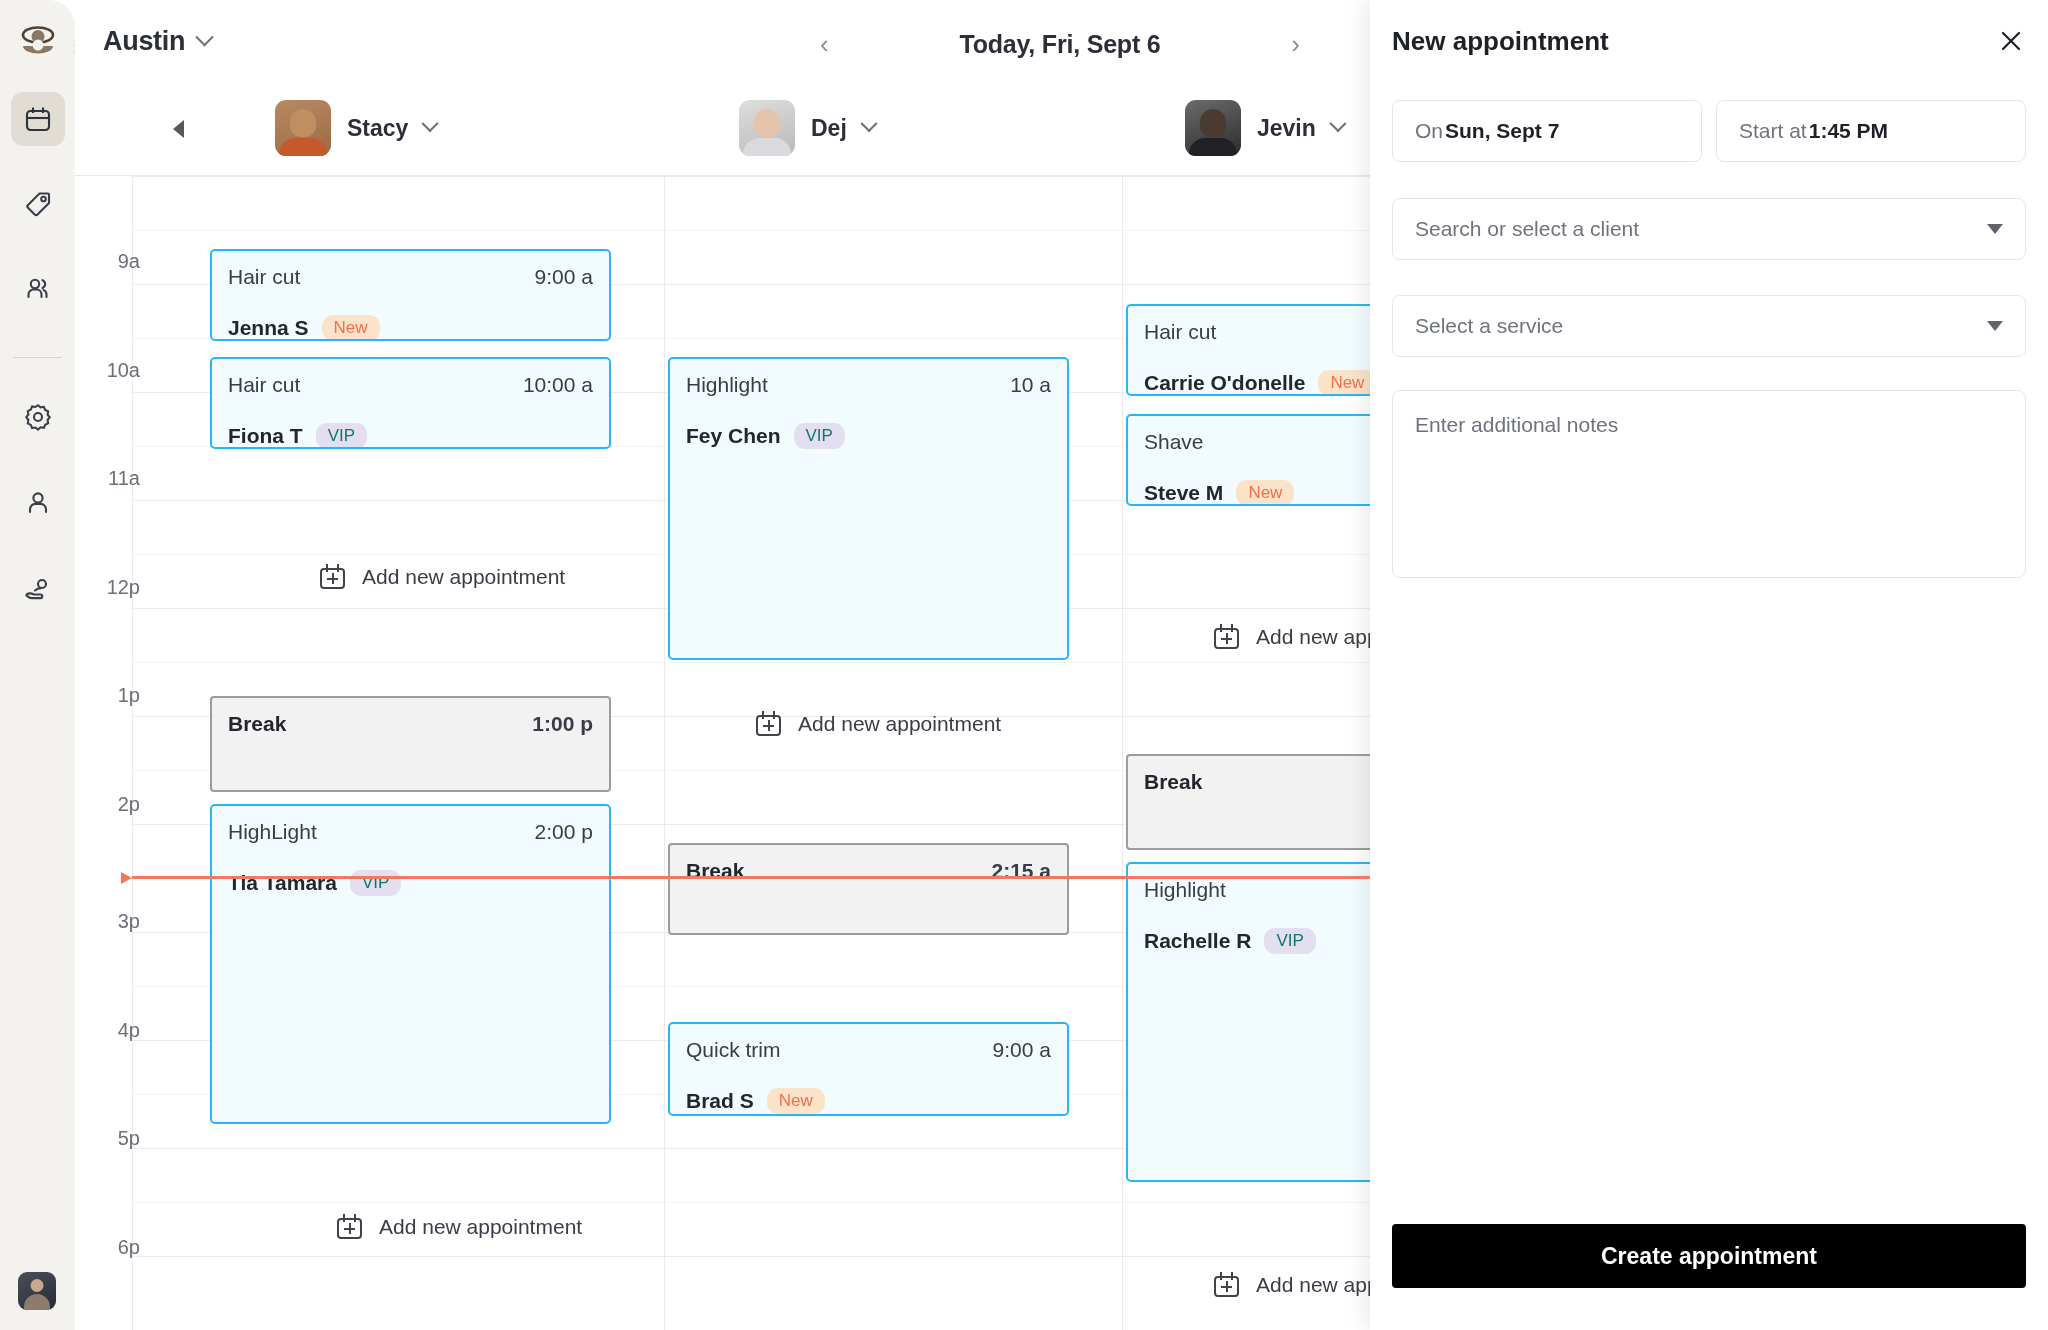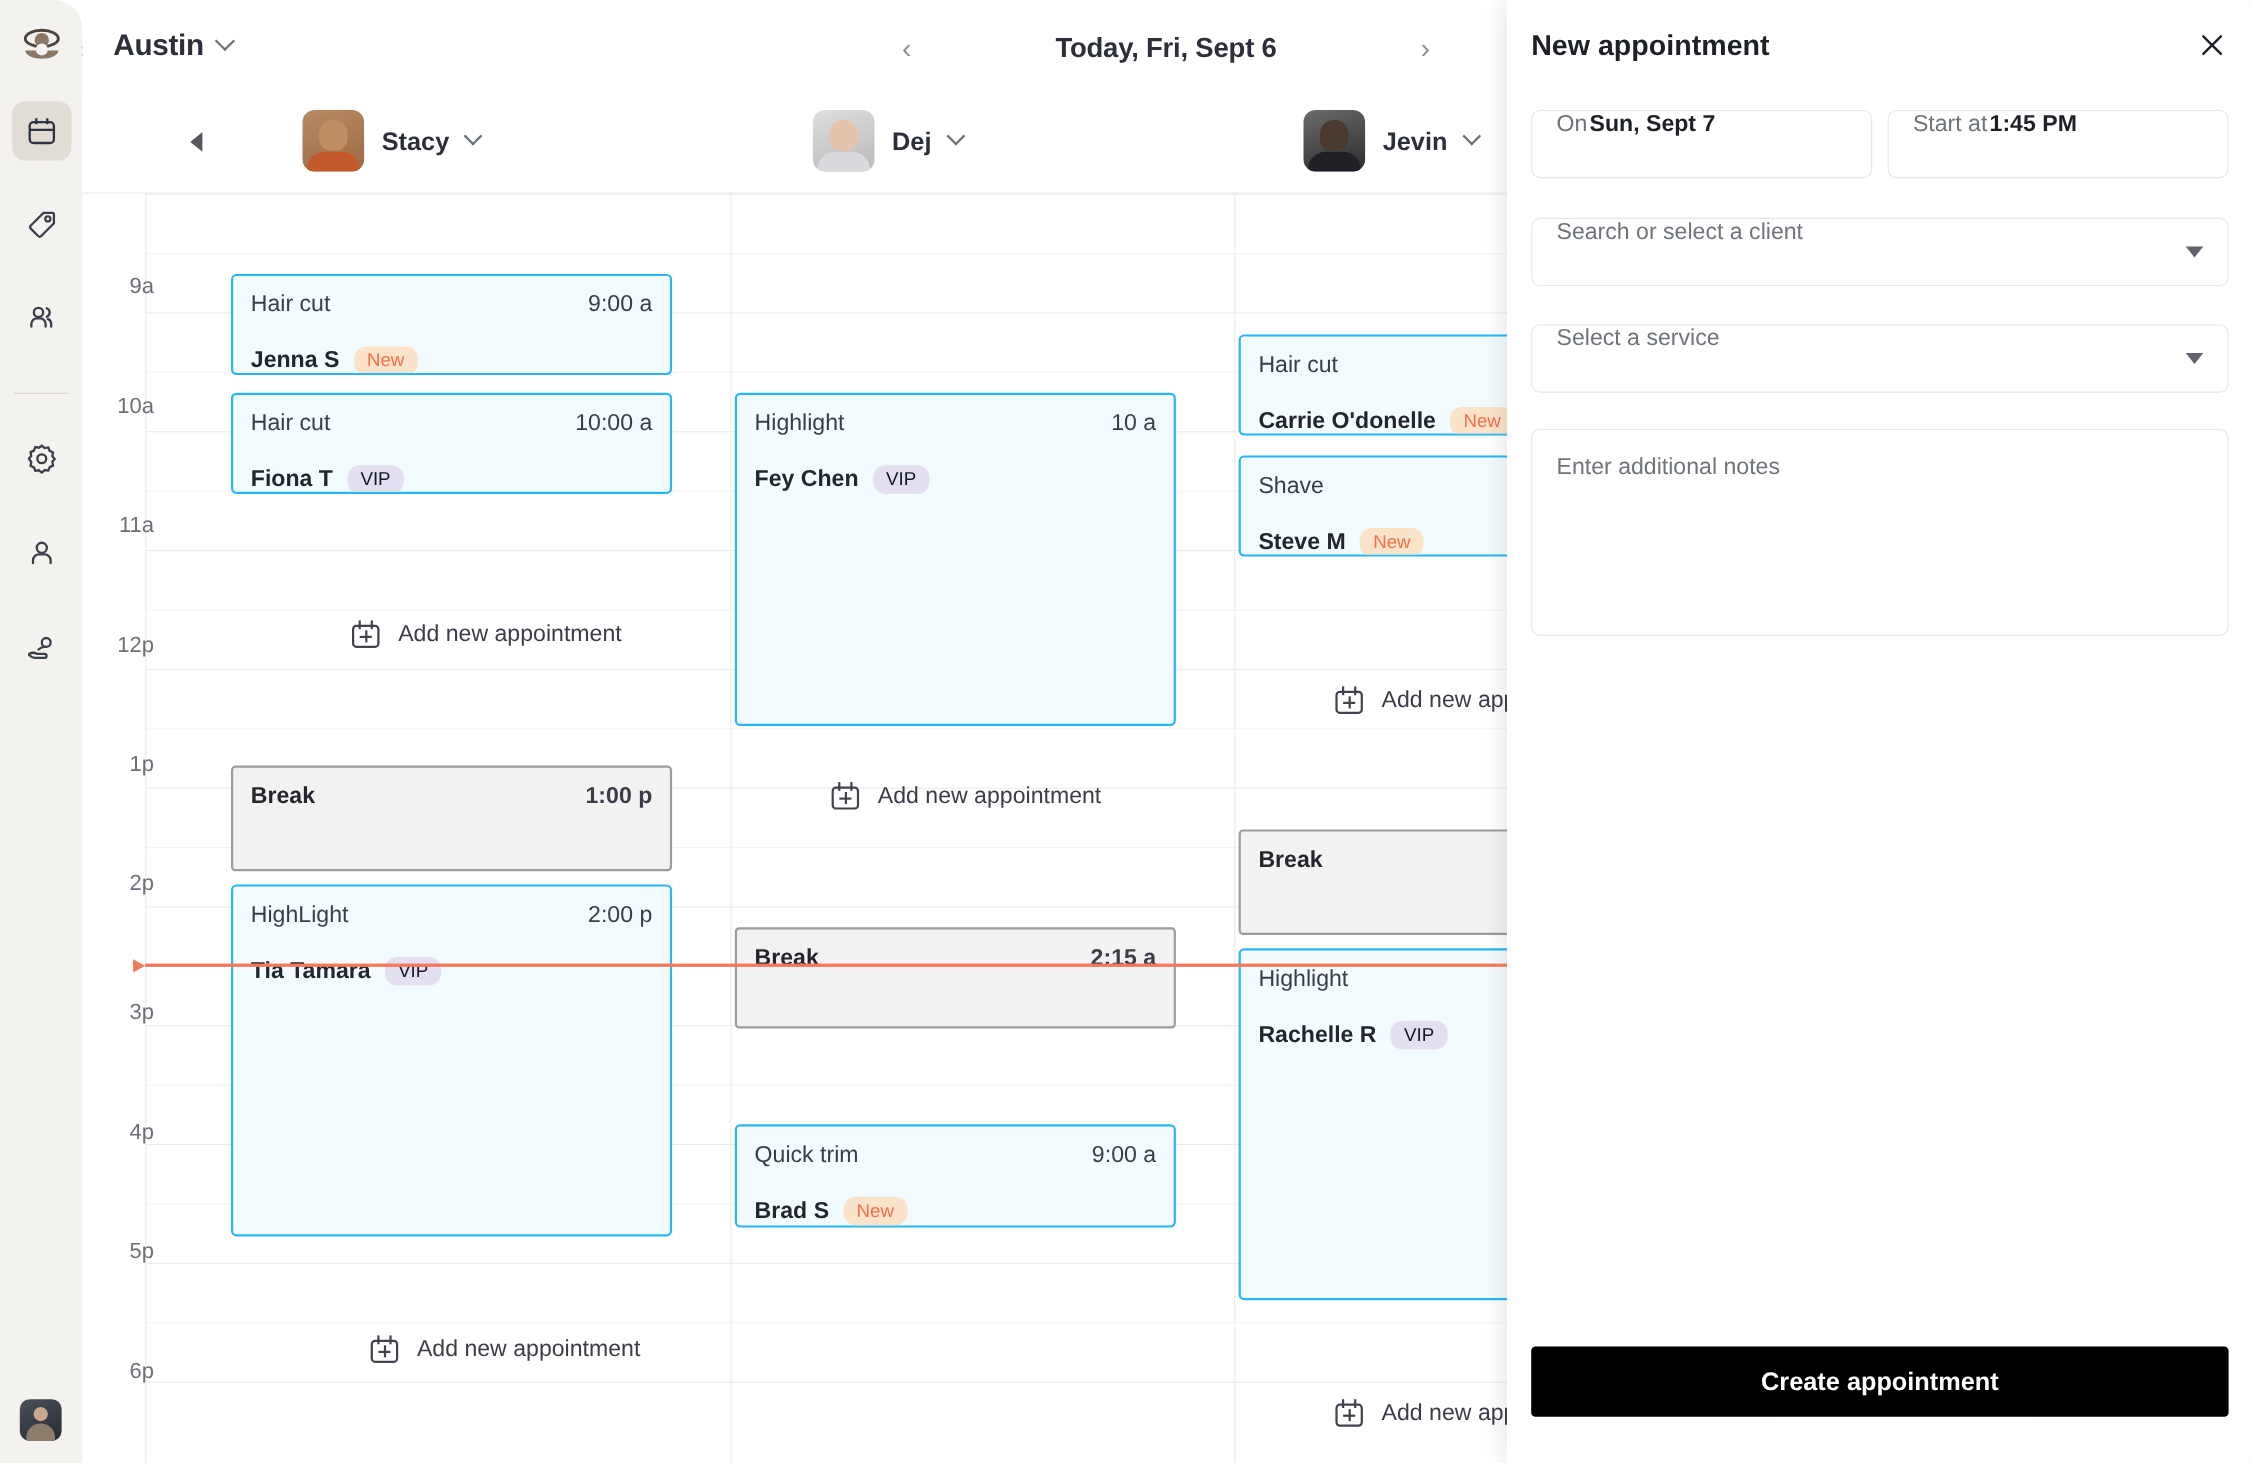--- a/index.html
+++ b/index.html
@@ -128,21 +128,21 @@
     border:2.5px solid #29b6f6; border-radius:5px;
     background:#f2fbfe; padding:14px 16px 0 16px; overflow:hidden;
   }
   .appt .row1{ display:flex; justify-content:space-between; align-items:baseline; }
   .appt .svc{ font-size:21px; color:#3a3d47; font-weight:400; }
   .appt .tm{ font-size:21px; color:#3a3d47; font-weight:400; }
   .appt .row2{ display:flex; align-items:center; gap:13px; margin-top:26px; }
   .appt .cli{ font-size:21px; color:#24262e; font-weight:700; white-space:nowrap;}
   .tag{ font-size:17px; padding:3px 12px; border-radius:11px; font-weight:500; }
   .tag.new{ background:#fbe3ca; color:#f2704a; }
-  .tag.vip{ background:#e3dff0; color:#0f172a; }
+  .tag.vip{ background:#e3dff0; color:#0f766e; }
 
   .brk{
     position:absolute; left:0; right:0;
     border:2px solid #9a9ca2; border-radius:4px; background:#f2f2f2;
     padding:14px 16px 0 16px; overflow:hidden;
   }
   .brk .row1{ display:flex; justify-content:space-between; align-items:flex-end; }
   .brk .svc{ font-size:21px; color:#24262e; font-weight:700; }
   .brk .tm{ font-size:21px; color:#3a3d47; font-weight:700; }
 
@@ -176,21 +176,21 @@
   }
   #panel h1{
     position:absolute; left:22px; top:26px; font-size:26px; font-weight:700; color:#1e2028;
   }
   #closeX{
     position:absolute; right:22px; top:26px; width:30px; height:30px; color:#1e2028;
   }
   #closeX svg{ display:block; }
   .fld{
     position:absolute; border:1px solid #e6e6e9; border-radius:8px; background:#fff;
-    display:flex; padding:0 22px;
+    display:flex; align-items:center; padding:0 22px;
     font-size:21px; color:#6f737c;
   }
   .fld b{ color:#1e2028; font-weight:700; margin-left:2px; }
   .sel-caret{
     position:absolute; right:22px; top:50%; transform:translateY(-50%);
     width:0;height:0;border-left:8px solid transparent;border-right:8px solid transparent;
     border-top:10px solid #60636c;
   }
   #notes{
     position:absolute; left:22px; top:390px; width:634px; height:188px;

